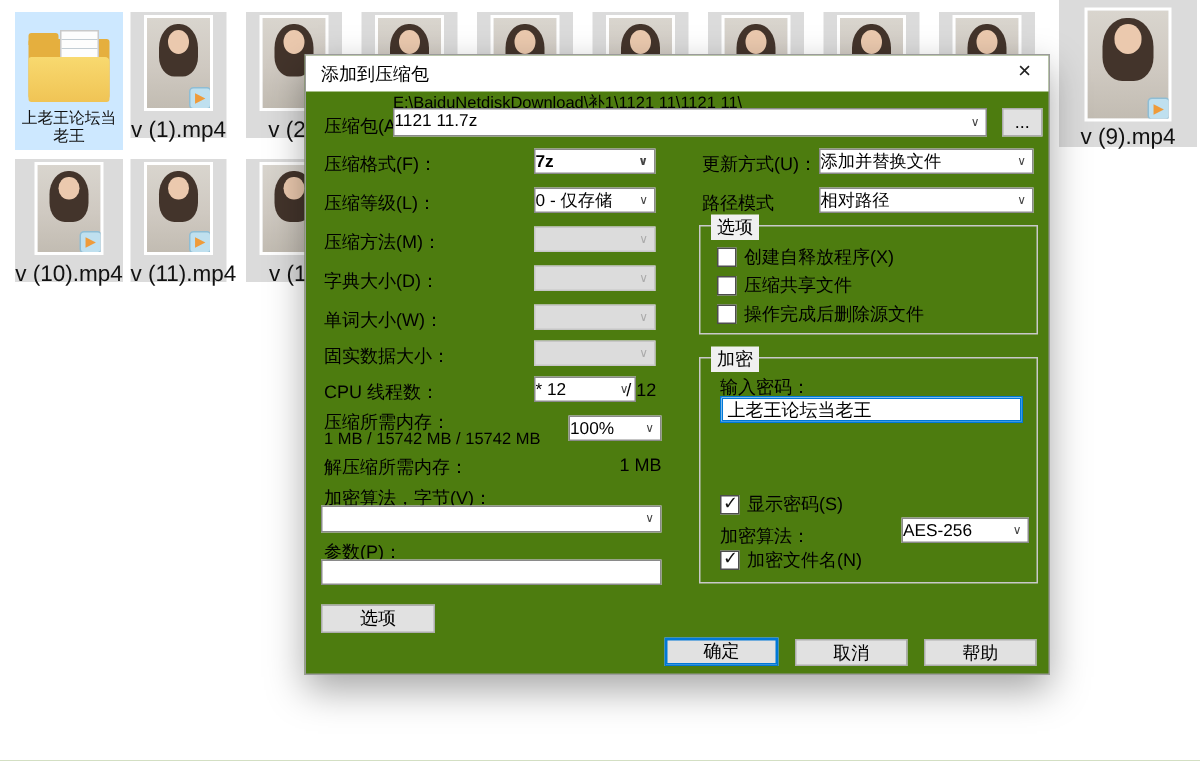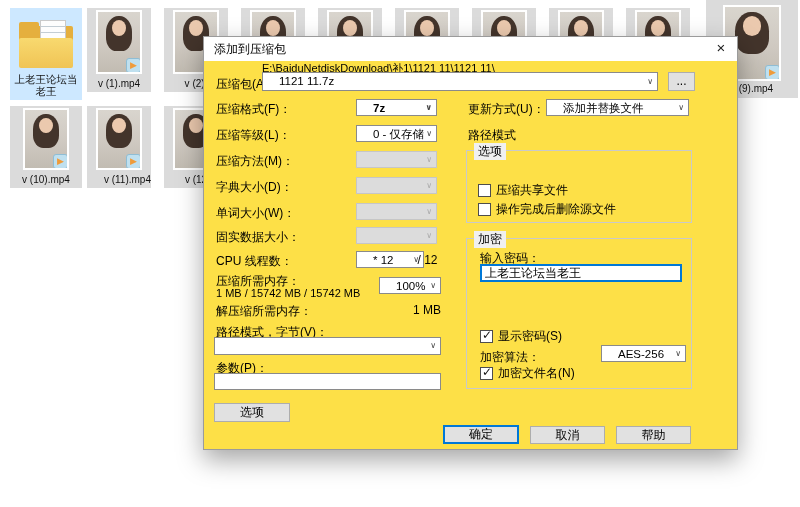--- a/index.html
+++ b/index.html
@@ -13,51 +13,51 @@
   .photo { position:absolute; border:2px solid #ffffff;
            background:linear-gradient(180deg,#d9d5ce 0%,#cfc9c1 55%,#c2bcb2 100%);
            overflow:hidden; }
   .photo::before { content:""; position:absolute; left:18%; right:18%; top:7%; height:58%;
                    background:#43342b; border-radius:46% 46% 38% 38%; }
   .photo::after { content:""; position:absolute; left:33%; width:34%; top:13%; height:27%;
                   background:#ebc9ae; border-radius:50%; }
   .play-badge { position:absolute; right:-1px; bottom:-1px; width:15px; height:15px;
                 background:#bfe0ef; border:1px solid #8fbdd4; border-radius:3px;
                 color:#ef9b3a; font-size:9px; line-height:13px; text-align:center; }
-  .tile-label { position:absolute; left:0; right:0; text-align:center; font-size:10px;
+  .tile-label { position:absolute; left:0; right:0; text-align:center; font-size:15px;
                 color:#111; white-space:nowrap; }
   .folder-label { position:absolute; left:1px; right:1px; text-align:center; font-size:10.5px;
                   line-height:11.5px; color:#111; word-break:break-all; }
   .folder-icon { position:absolute; left:9px; top:12px; width:54px; height:48px; }
   .folder-back { position:absolute; left:0; top:6px; width:54px; height:40px;
                  background:#e5af3e; border-radius:2px; }
   .folder-back::before { content:""; position:absolute; left:0; top:-4px; width:20px; height:8px;
                          background:#e5af3e; border-radius:2px 2px 0 0; }
   .folder-paper { position:absolute; right:7px; top:0; width:26px; height:38px; background:#fdfdfd;
                   border:1px solid #c9c9c9;
                   background-image:repeating-linear-gradient(180deg,transparent 0 5px,#c3cdd4 5px 6px); }
   .folder-paper::after { content:""; position:absolute; left:3px; bottom:6px; width:14px; height:9px;
                          background:#7aa7c7; }
   .folder-front { position:absolute; left:0; bottom:0; width:54px; height:30px;
                   background:linear-gradient(180deg,#f8d96f,#f0c455); border-radius:2px 3px 2px 2px; }
 
   
-  .dialog { position:absolute; left:203px; top:36px; width:535px; height:414px;
-            background:#fde047; border:1px solid #9b9b9b;
+  .dialog { position:absolute; left:203px; top:36px; width:497px; height:414px;
+            background:#4d7c0f; border:1px solid #9b9b9b;
             box-shadow:0 10px 24px rgba(0,0,0,0.35); z-index:10; font-size:12px; color:#000; }
   .titlebar { position:absolute; left:0; top:0; right:0; height:24px; background:#ffffff; }
   .title-text { position:absolute; left:10px; top:0; line-height:24px; font-size:12px; color:#000; }
   .close-btn { position:absolute; right:0; top:0; width:32px; height:24px; text-align:center;
                line-height:22px; font-size:15px; color:#222; }
 
   .dlabel { position:absolute; font-size:12px; color:#000; white-space:nowrap; }
   .dtext  { position:absolute; font-size:11px; color:#000; white-space:nowrap; }
 
   .combo { position:absolute; background:#ffffff; border:1px solid #8a8a8a; font-size:11.5px;
-           line-height:15px; padding:1px 16px 0 16px; white-space:nowrap; overflow:hidden; }
+           line-height:15px; padding:1px 16px 0 0; white-space:nowrap; overflow:hidden; }
   .combo::after { content:"\2228"; position:absolute; right:4px; top:50%; transform:translateY(-54%);
                   font-size:8px; color:#444; }
   .combo.disabled { background:#dcdcdc; border-color:#c6c6c6; }
   .combo.disabled::after { color:#ababab; }
 
   .dbtn { position:absolute; background:#e1e1e1; border:1px solid #adadad; font-size:12px;
           text-align:center; color:#000; }
   .dbtn.default { border:1px solid #0078d7; box-shadow:inset 0 0 0 1px #0078d7; }
 
   .group { position:absolute; border:1px solid #c9c9c9; }
@@ -179,36 +179,42 @@
     <span class="dlabel" style="left:210px;top:216px;width:27px;text-align:center;">/ 12</span>
 
     <span class="dlabel" style="left:12px;top:236px;">压缩所需内存：</span>
     <span class="dtext" style="left:12px;top:250px;">1 MB / 15742 MB / 15742 MB</span>
     <div class="combo" style="left:175px;top:240px;width:62px;height:17px;">
       <span>100%</span></div>
 
     <span class="dlabel" style="left:12px;top:266px;">解压缩所需内存：</span>
     <span class="dlabel" style="left:180px;top:266px;width:57px;text-align:right;">1 MB</span>
 
-    <span class="dlabel" style="left:12px;top:287px;">路径模式，字节(V)：</span>
+    <span class="dlabel" style="left:12px;top:287px;">加密算法，字节(V)：</span>
     <div class="combo" style="left:10px;top:300px;width:227px;height:18px;"></div>
 
     <span class="dlabel" style="left:12px;top:323px;">参数(P)：</span>
     <input class="text-input" style="left: 10px; top: 336px; width: 227px; height: 17px;">
 
     <div class="dbtn" style="left:10px;top:366px;width:76px;height:19px;line-height:17px;">选项</div>
 
     <span class="dlabel" style="left:264px;top:64px;">更新方式(U)：</span>
     <div class="combo" style="left:342px;top:62px;width:143px;height:17px;">
       <span>添加并替换文件</span></div>
 
     <span class="dlabel" style="left:264px;top:90px;text-align:center;">路径模式</span>
+    <div class="combo" style="left:342px;top:88px;width:143px;height:17px;">
+      <span>相对路径</span></div>
 
     <div class="group" style="left:262px;top:113px;width:226px;height:73px;"></div>
     <span class="group-title" style="left:270px;top:106px;">选项</span>
+    <div class="cbrow" style="left:274px;top:126px;">
+      <span class="cbox"></span>
+      <span>创建自释放程序(X)</span>
+    </div>
     <div class="cbrow" style="left:274px;top:145px;">
       <span class="cbox"></span>
       <span>压缩共享文件</span>
     </div>
     <div class="cbrow" style="left:274px;top:164px;">
       <span class="cbox"></span>
       <span>操作完成后删除源文件</span>
     </div>
 
     <div class="group" style="left:262px;top:201px;width:226px;height:151px;"></div>

